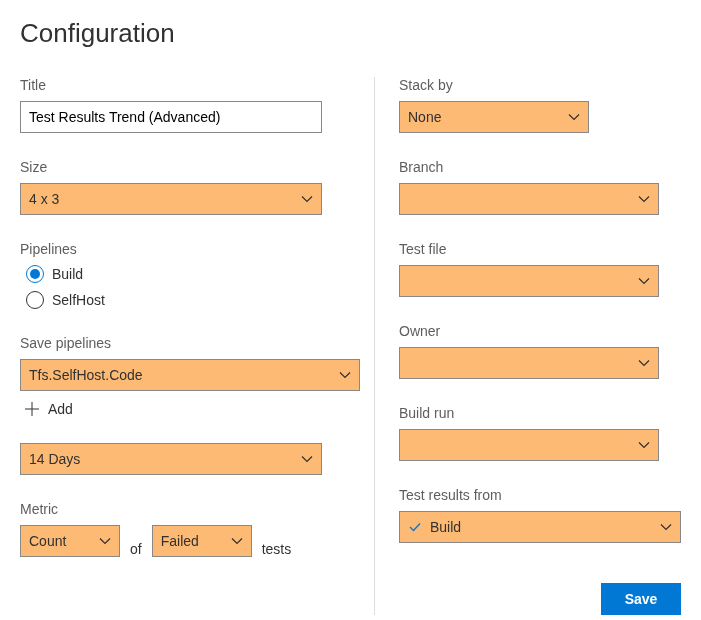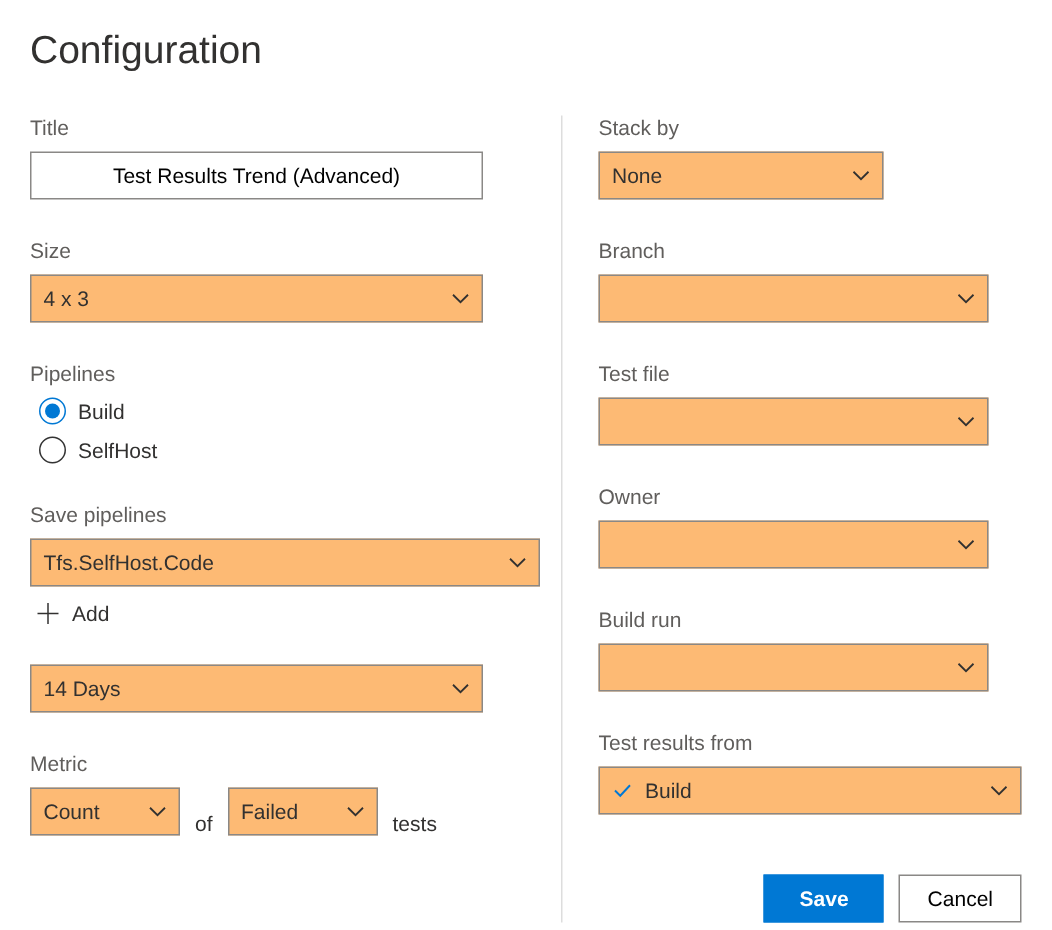--- a/index.html
+++ b/index.html
@@ -35,21 +35,20 @@
     color: #605e5c;
     margin-bottom: 8px;
   }
   .text-input {
     width: 100%;
     height: 32px;
     border: 1px solid #8a8886;
     padding: 0 8px;
     font: inherit;
     background: #fff;
-    text-align: center;
   }
   .text-input-narrow { width: 302px; }
   .select-box {
     position: relative;
     display: flex;
     align-items: center;
     width: 100%;
     height: 32px;
     border: 1px solid #8a8886;
     padding: 0 8px;
@@ -283,17 +282,16 @@
         <span class="chevron">
           <svg viewBox="0 0 12 12">
               <path d="M1 3.5 L6 8.5 L11 3.5" fill="none" stroke="#323130" stroke-width="1.2"></path>
             </svg>
         </span>
       </div>
     </div>
 
     <div class="footer">
       <button class="btn primary">Save</button>
-      <button class="btn">Cancel</button>
     </div>
 
   </div>
 </div>
 
 </body></html>

